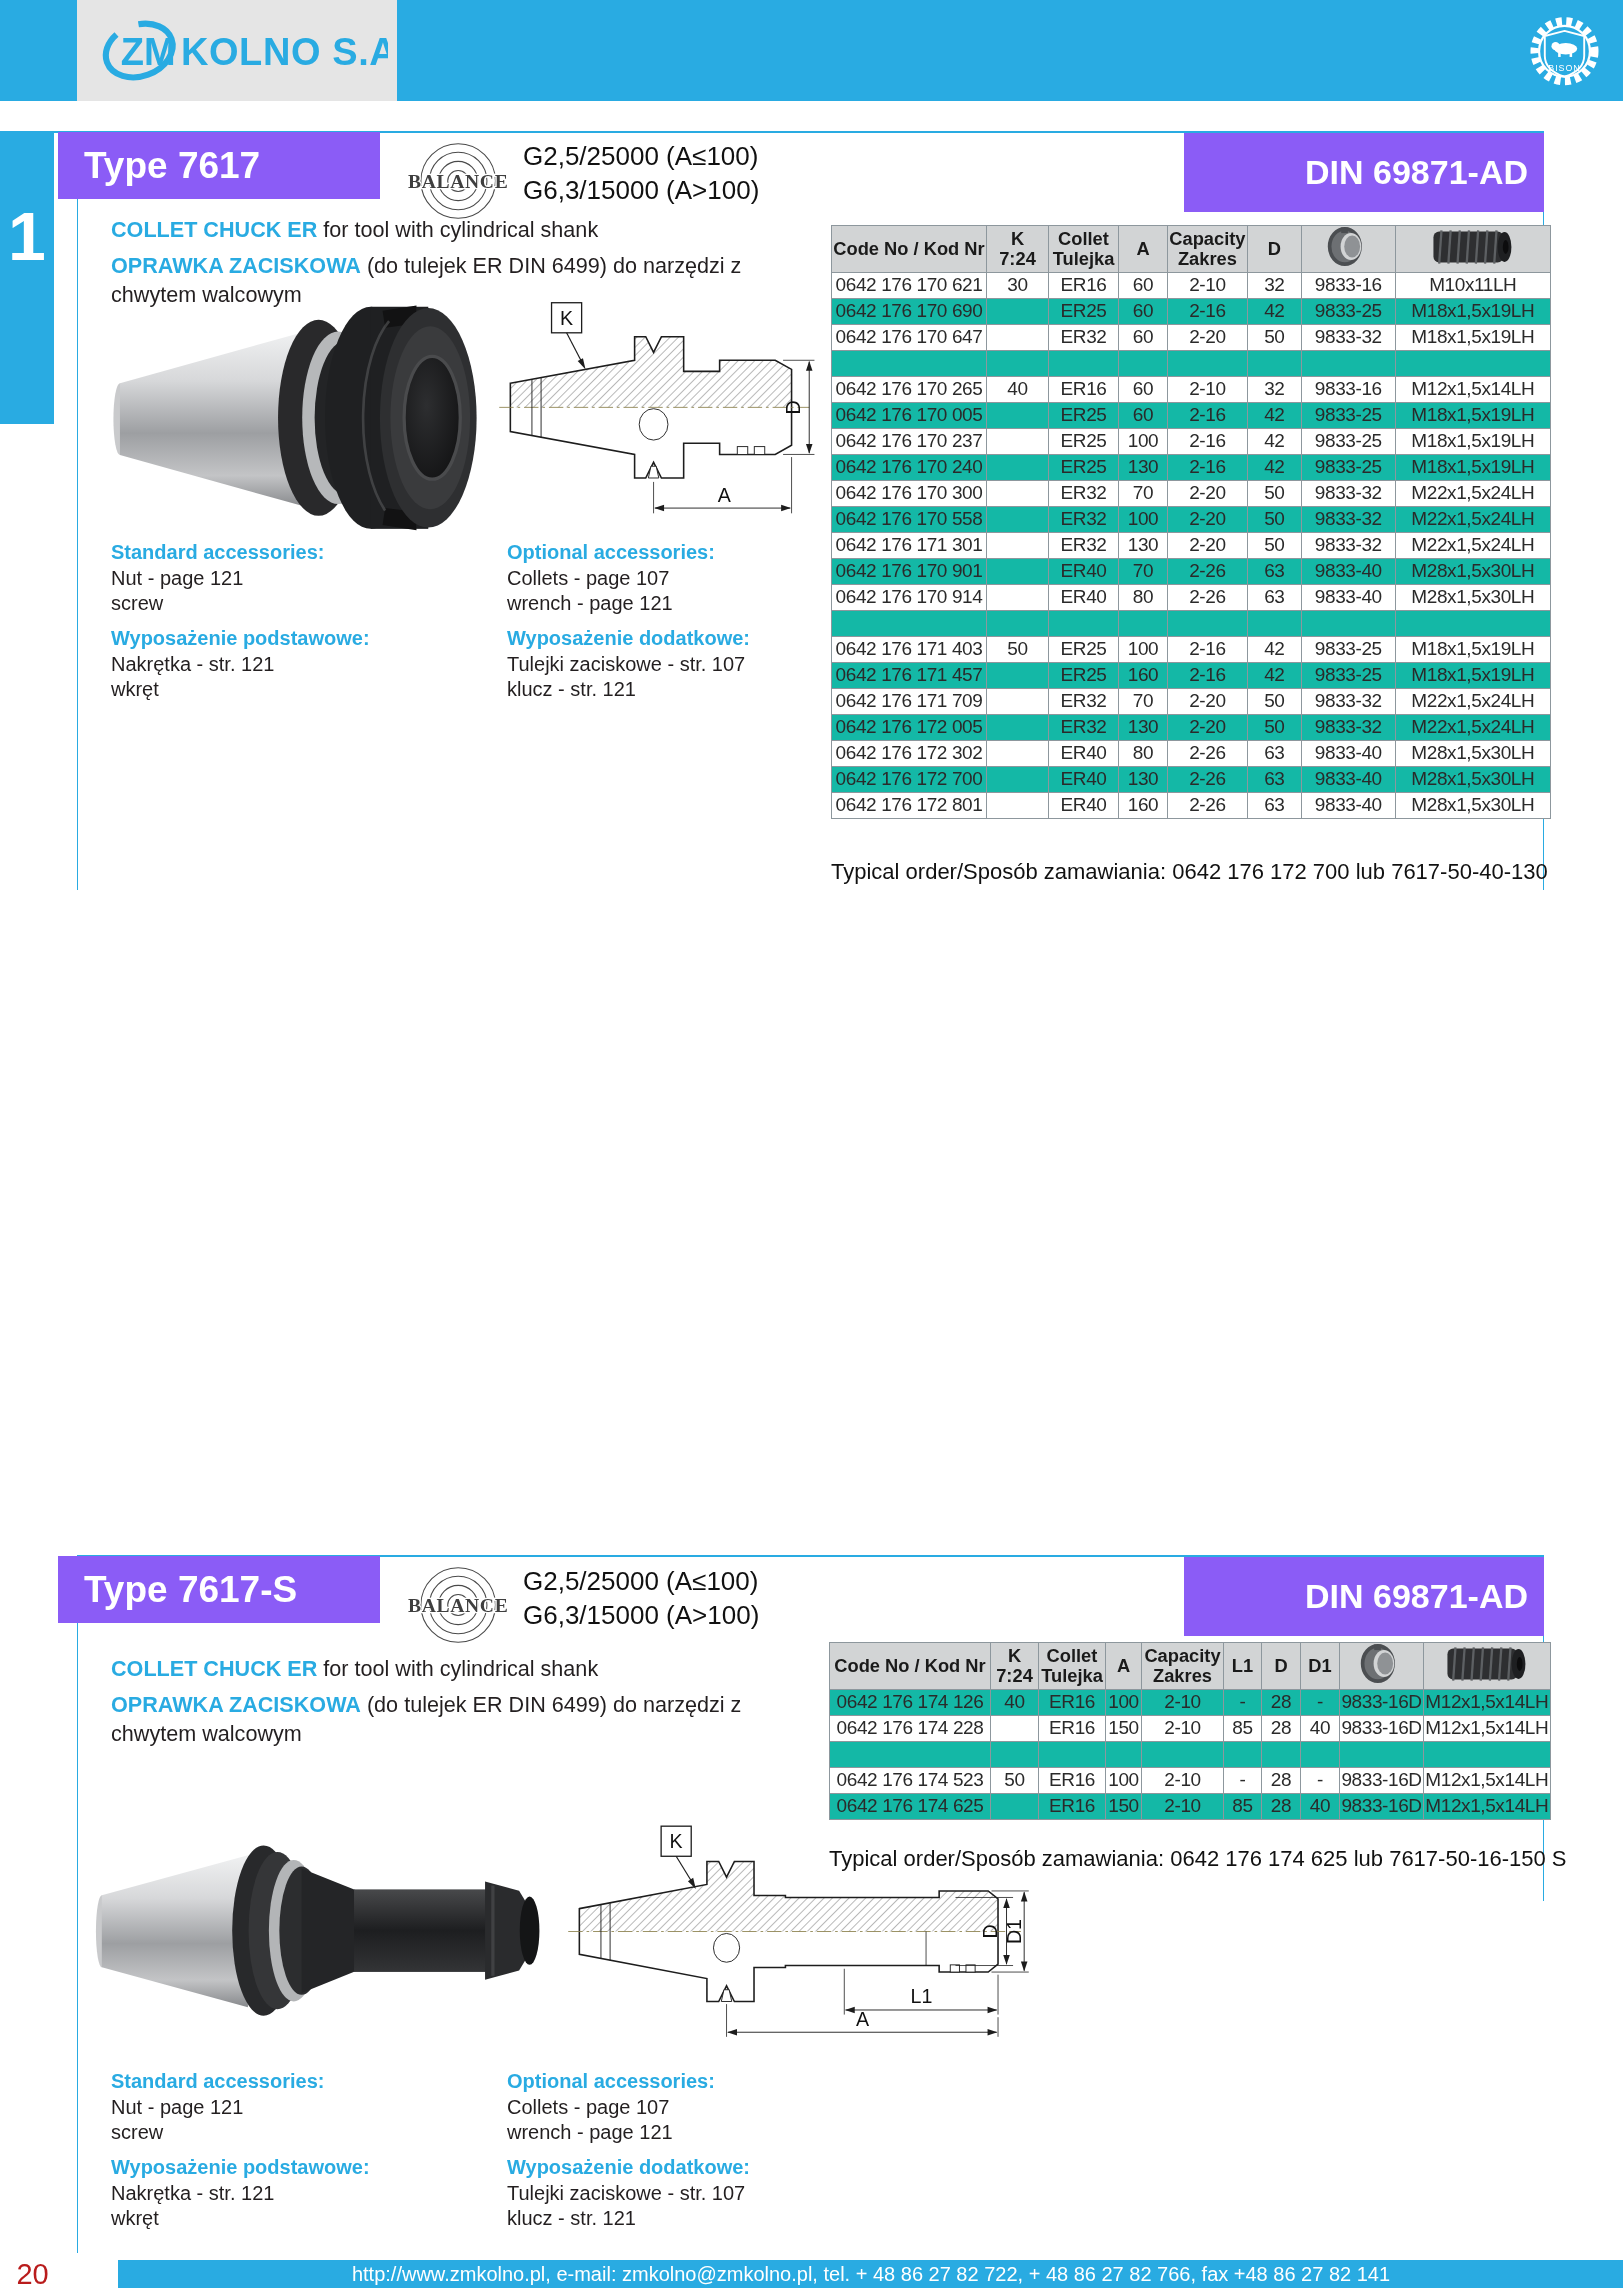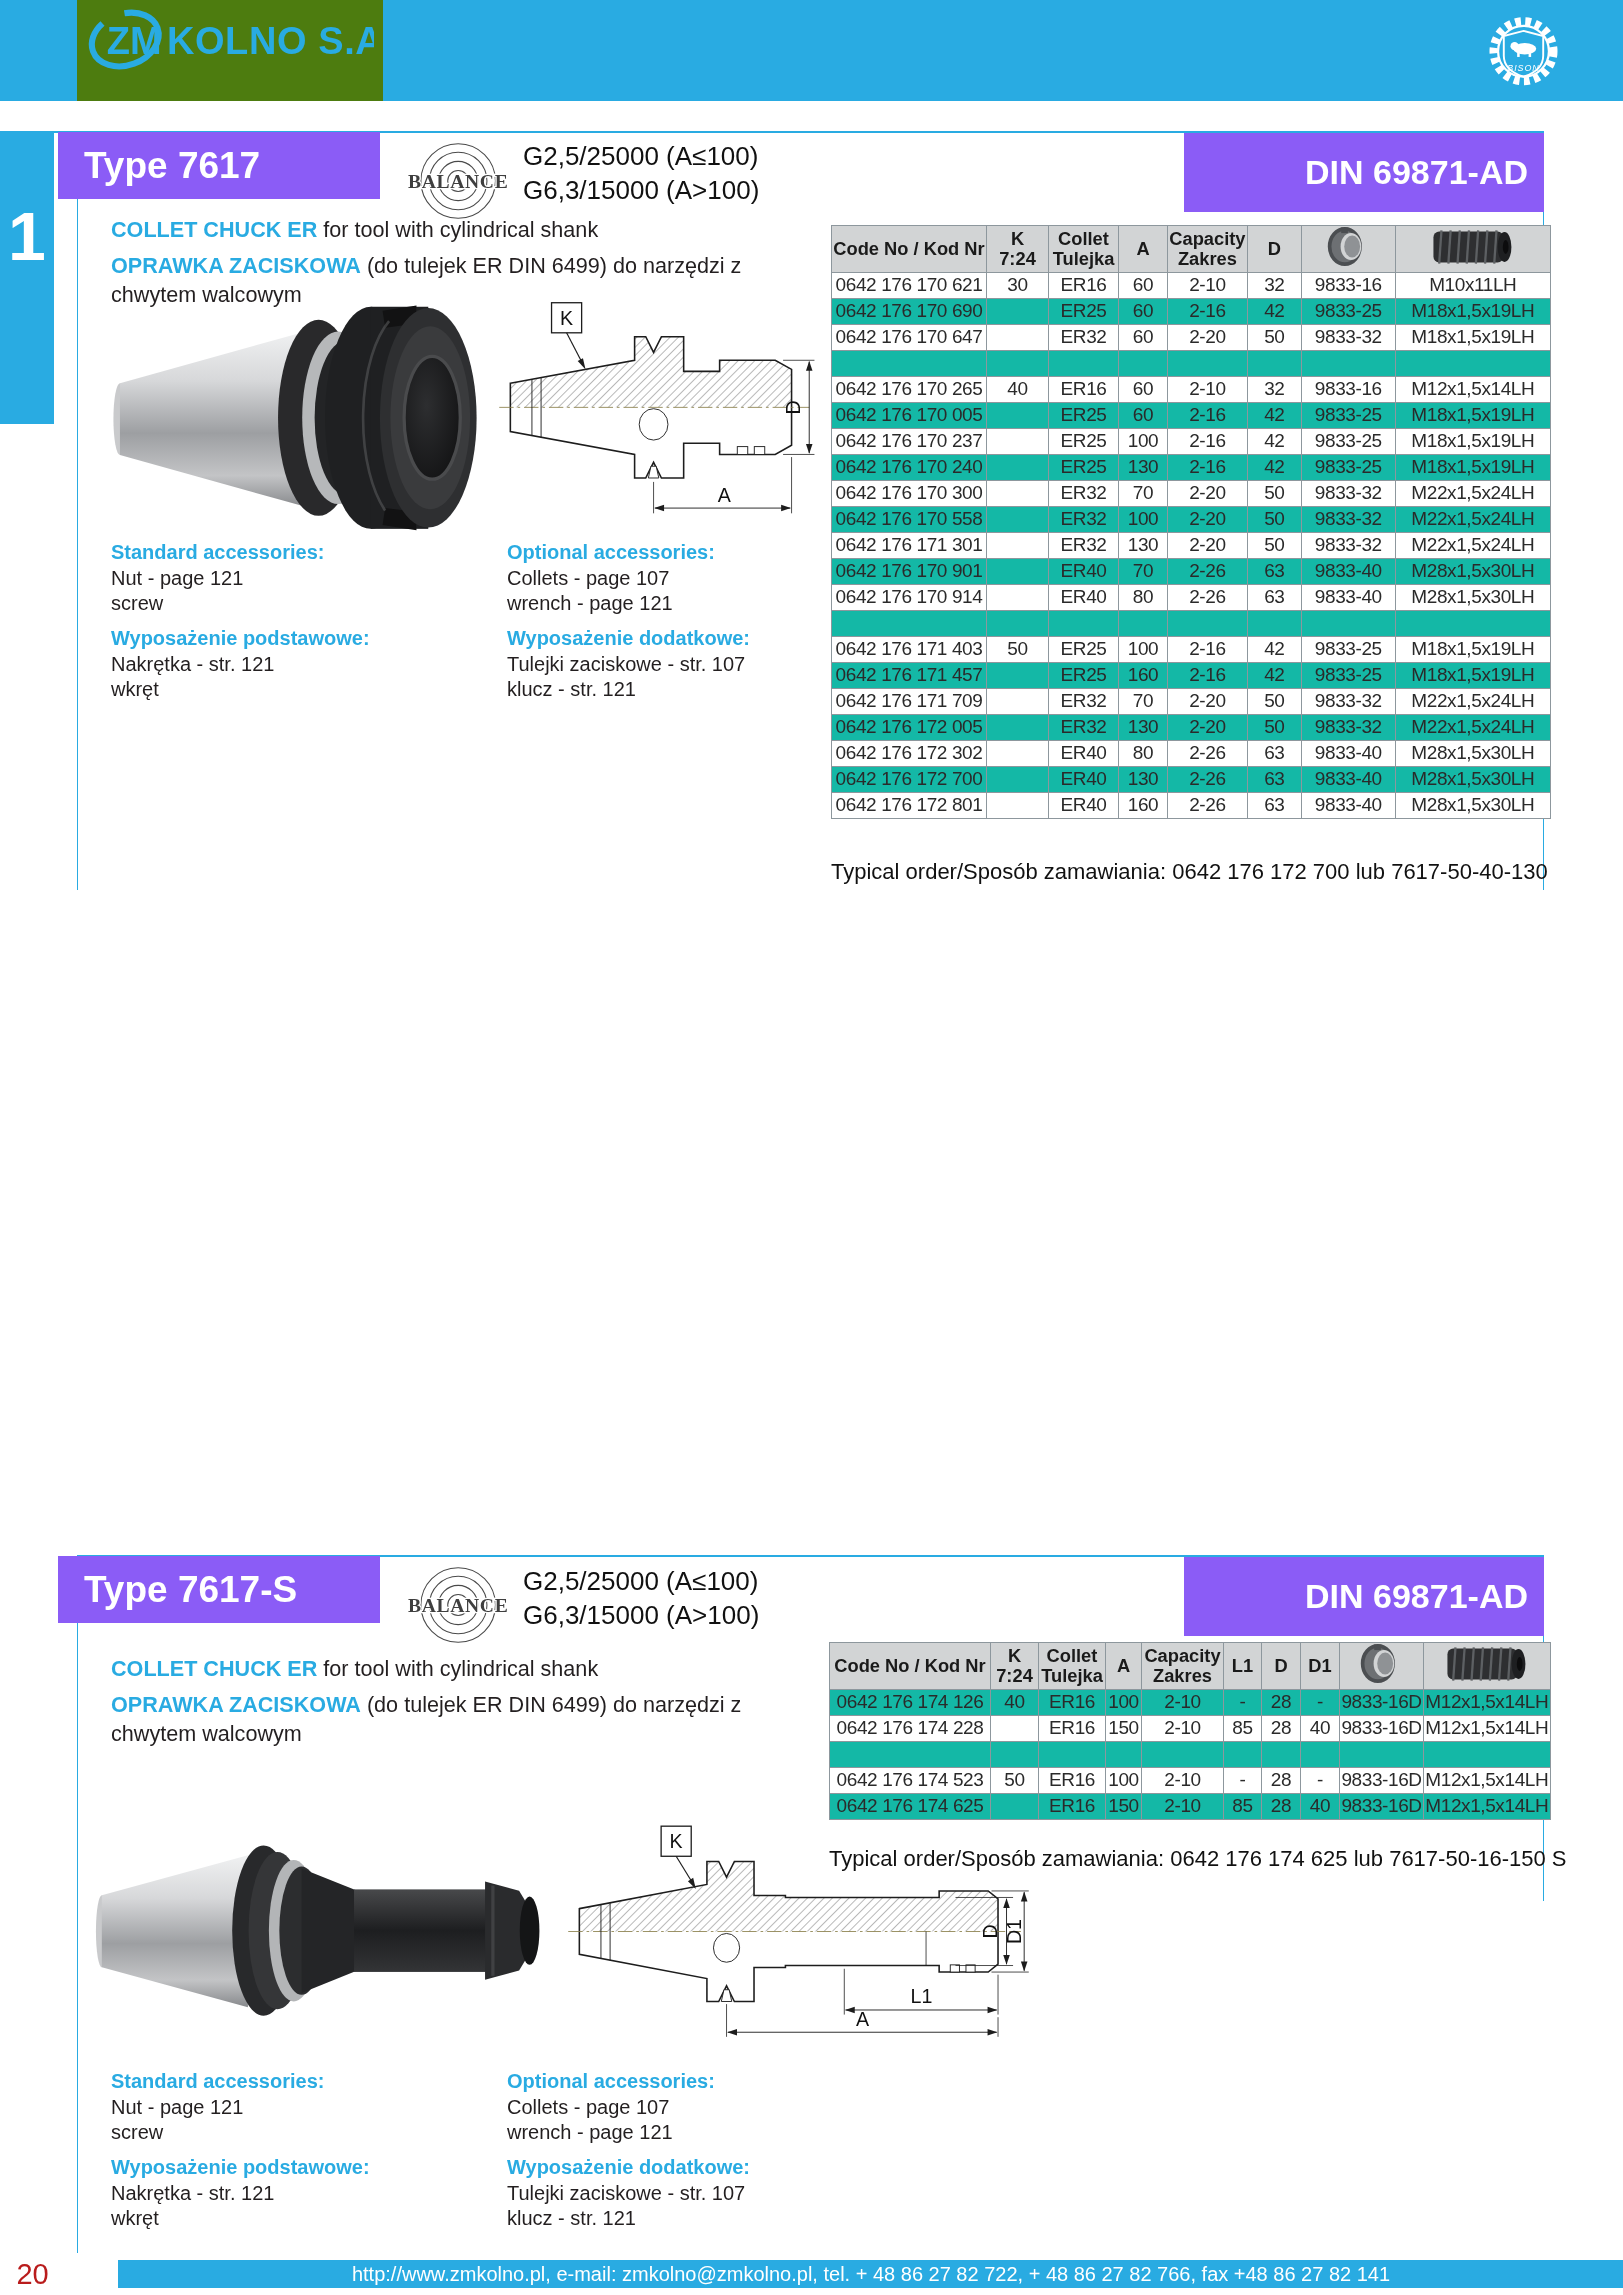--- a/index.html
+++ b/index.html
@@ -1,21 +1,21 @@
 <!DOCTYPE html>
 <html style="font-size:10.5px"><head>
 <meta charset="utf-8">
 <style>
   html,body{margin:0;padding:0;background:#ffffff;}
   body{width:1623px;height:2295px;position:relative;font-family:"Liberation Sans",sans-serif;color:#231f20;overflow:hidden;}
   .abs{position:absolute;}
   
   #topband{left:0;top:0;width:1623px;height:101px;background:#29abe2;}
-  #logopanel{left:77px;top:0;width:306px;height:101px;background:#4d7c0f;display:flex;justify-content:center;}
-  #bison{left:1471px;top:7.9px;width:105px;height:89px;font-style:italic;}
+  #logopanel{left:77px;top:0;width:306px;height:101px;background:#e5e5e5;display:flex;align-items:center;justify-content:center;padding-left:14px;}
+  #bison{left:1512px;top:7.9px;width:105px;height:89px;}
   
   .section{left:0;width:1623px;}
   #s1{top:131px;height:775px;}
   #s2{top:1555px;height:740px;}
   .hline{height:2px;background:#29abe2;top:0;}
   .vline{width:1.3px;background:#29abe2;}
   .strip{left:0;top:0;width:54px;height:293px;background:#29abe2;color:#fff;text-align:center;}
   .tabnum{font-size:68px;font-weight:bold;line-height:1;margin-top:71px;}
   .graybox{background:#8b5cf6;color:#ffffff;font-weight:bold;display:flex;align-items:center;}
   .titlebox{left:58px;top:1.3px;width:322px;height:67px;font-size:37px;padding-left:26px;box-sizing:border-box;}

